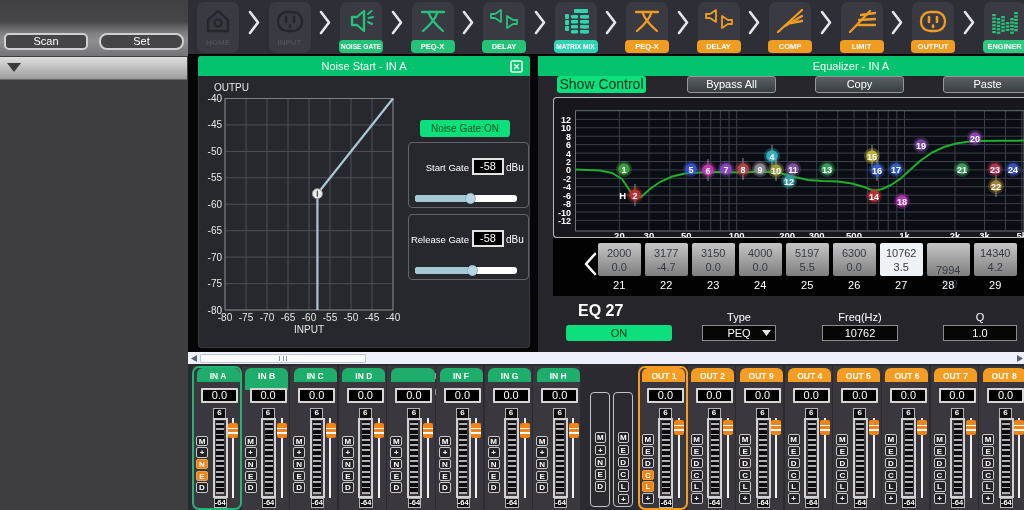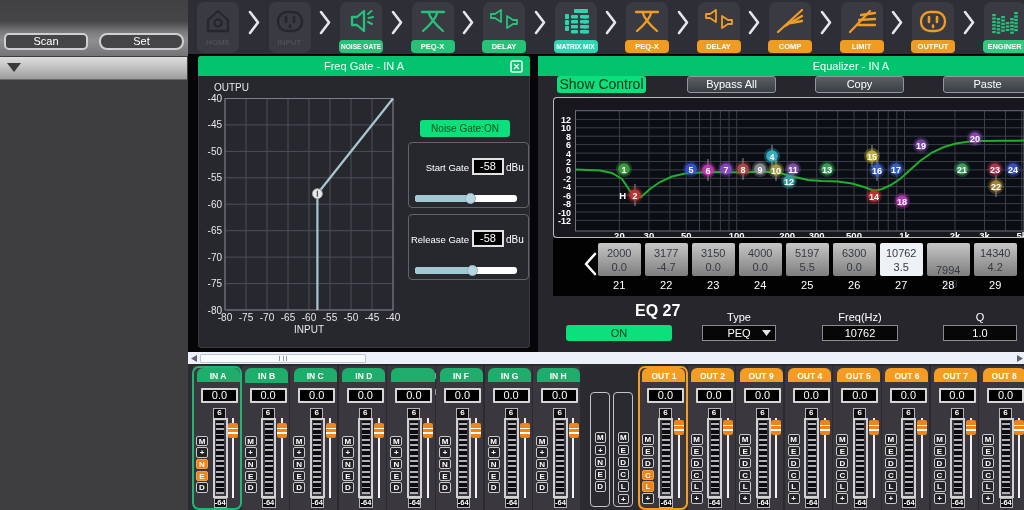--- a/index.html
+++ b/index.html
@@ -156,21 +156,21 @@
     <svg class="ab" style="left:819.75px;top:10px" width="12" height="25" viewBox="0 0 12 25">
       <path d="M2,2 L10,12.5 L2,23" stroke="#e6e6eb" stroke-width="2.6" fill="none" stroke-linecap="round" stroke-linejoin="round"></path>
     </svg>
     <svg class="ab" style="left:891.25px;top:10px" width="12" height="25" viewBox="0 0 12 25">
       <path d="M2,2 L10,12.5 L2,23" stroke="#e6e6eb" stroke-width="2.6" fill="none" stroke-linecap="round" stroke-linejoin="round"></path>
     </svg>
     <svg class="ab" style="left:962.75px;top:10px" width="12" height="25" viewBox="0 0 12 25">
       <path d="M2,2 L10,12.5 L2,23" stroke="#e6e6eb" stroke-width="2.6" fill="none" stroke-linecap="round" stroke-linejoin="round"></path>
     </svg>
     <div style="position:absolute;left:198px;top:56px;width:332px;height:292px;background:#27272e;border:1px solid #3a3a40;border-radius:3px;"></div>
-    <div style="position:absolute;left:198px;top:56px;width:332px;height:20px;background:#04c36e;border-radius:3px 3px 0 0;color:#fff;font-size:11px;text-align:center;line-height:20px;">Freq Gate - IN A</div>
+    <div style="position:absolute;left:198px;top:56px;width:332px;height:20px;background:#04c36e;border-radius:3px 3px 0 0;color:#fff;font-size:11px;text-align:center;line-height:20px;">Noise Start - IN A</div>
     <svg class="ab" style="left:510px;top:59.5px" width="13" height="13" viewBox="0 0 13 13">
       <rect x="1" y="1" width="11" height="11" rx="1.5" fill="none" stroke="#f2f2f2" stroke-width="1.6"></rect>
       <path d="M4,4 L9,9 M9,4 L4,9" stroke="#f2f2f2" stroke-width="1.4"></path>
     </svg>
     <svg class="ab" style="left:198px;top:76px" width="332" height="272" viewBox="0 0 332 272">
       <line x1="27.0" y1="22.5" x2="27.0" y2="234.0" stroke="#4d5057" stroke-width="1"></line>
       <line x1="48.0" y1="22.5" x2="48.0" y2="234.0" stroke="#4d5057" stroke-width="1"></line>
       <line x1="69.0" y1="22.5" x2="69.0" y2="234.0" stroke="#4d5057" stroke-width="1"></line>
       <line x1="90.0" y1="22.5" x2="90.0" y2="234.0" stroke="#4d5057" stroke-width="1"></line>
       <line x1="111.0" y1="22.5" x2="111.0" y2="234.0" stroke="#4d5057" stroke-width="1"></line>
@@ -392,21 +392,21 @@
     <div style="position:absolute;left:785.7px;top:243px;width:43px;height:33px;background:linear-gradient(180deg,#c6c6c6,#7e7e7e);border-radius:2px;color:#363a41;font-size:11px;text-align:center;line-height:14px;padding-top:3px;">5197<br>5.5</div>
     <div style="position:absolute;left:785.7px;top:279px;width:43px;height:13px;color:#fff;font-size:11px;text-align:center;">25</div>
     <div style="position:absolute;left:832.7px;top:243px;width:43px;height:33px;background:linear-gradient(180deg,#c6c6c6,#7e7e7e);border-radius:2px;color:#363a41;font-size:11px;text-align:center;line-height:14px;padding-top:3px;">6300<br>0.0</div>
     <div style="position:absolute;left:832.7px;top:279px;width:43px;height:13px;color:#fff;font-size:11px;text-align:center;">26</div>
     <div style="position:absolute;left:879.7px;top:243px;width:43px;height:33px;background:#eef2f7;border-radius:2px;color:#363a41;font-size:11px;text-align:center;line-height:14px;padding-top:3px;">10762<br>3.5</div>
     <div style="position:absolute;left:879.7px;top:279px;width:43px;height:13px;color:#fff;font-size:11px;text-align:center;">27</div>
     <div style="position:absolute;left:926.7px;top:243px;width:43px;height:33px;background:linear-gradient(180deg,#c6c6c6,#7e7e7e);border-radius:2px;color:#363a41;font-size:11px;text-align:center;line-height:14px;padding-top:20px;">7994<br>-5.9</div>
     <div style="position:absolute;left:926.7px;top:279px;width:43px;height:13px;color:#fff;font-size:11px;text-align:center;">28</div>
     <div style="position:absolute;left:973.7px;top:243px;width:43px;height:33px;background:linear-gradient(180deg,#c6c6c6,#7e7e7e);border-radius:2px;color:#363a41;font-size:11px;text-align:center;line-height:14px;padding-top:3px;">14340<br>4.2</div>
     <div style="position:absolute;left:973.7px;top:279px;width:43px;height:13px;color:#fff;font-size:11px;text-align:center;">29</div>
-    <div style="position:absolute;left:635px;top:302px;width:80px;height:18px;color:#fff;font-size:16px;font-weight:bold;">EQ 27</div>
+    <div style="position:absolute;left:578px;top:302px;width:80px;height:18px;color:#fff;font-size:16px;font-weight:bold;">EQ 27</div>
     <div style="position:absolute;left:566px;top:325px;width:106px;height:16px;background:#0be07c;border-radius:3px;color:#06351d;font-size:11px;text-align:center;line-height:16px;">ON</div>
     <div style="position:absolute;left:702px;top:311px;width:74px;height:12px;color:#fff;font-size:11px;text-align:center;">Type</div>
     <div style="position:absolute;left:702px;top:325px;width:74px;height:16px;background:#060607;border:1px solid #8b8b90;color:#fff;font-size:11px;text-align:center;line-height:14px;">PEQ</div>
     <svg class="ab" style="left:762px;top:330px" width="9" height="7">
       <polygon points="0,0 9,0 4.5,6" fill="#e8e8e8"></polygon>
     </svg>
     <div style="position:absolute;left:822px;top:311px;width:76px;height:12px;color:#fff;font-size:11px;text-align:center;">Freq(Hz)</div>
     <div style="position:absolute;left:822px;top:325px;width:76px;height:16px;background:#060607;border:1px solid #8b8b90;color:#fff;font-size:11px;text-align:center;line-height:14px;">10762</div>
     <div style="position:absolute;left:943px;top:311px;width:74px;height:12px;color:#fff;font-size:11px;text-align:center;">Q</div>
     <div style="position:absolute;left:943px;top:325px;width:74px;height:16px;background:#060607;border:1px solid #8b8b90;color:#fff;font-size:11px;text-align:center;line-height:14px;">1.0</div>
@@ -430,21 +430,21 @@
     <div style="position:absolute;left:212.5px;top:417.5px;width:15px;height:80px;background:#0c0c0e;border:2px solid #d2d2d2;background-image:repeating-linear-gradient(180deg,transparent 0px,transparent 3.4px,#aeaeb4 3.4px,#aeaeb4 5.3px);background-clip:content-box;padding:1.5px 1.5px;"></div>
     <div style="position:absolute;left:213.5px;top:498px;width:13.5px;height:10px;background:#0e0e10;border:1px solid #b4b4b4;color:#fff;font-size:7.5px;font-weight:bold;text-align:center;line-height:8px;">-64</div>
     <div style="position:absolute;left:232.2px;top:418px;width:2px;height:79.5px;background:#f2f2f2;"></div>
     <div style="position:absolute;left:228.3px;top:423px;width:10px;height:14.5px;background:linear-gradient(180deg,#ef8418 0%,#ef8418 30%,#fff 30%,#fff 38%,#ef8418 38%,#ef8418 62%,#fff 62%,#fff 70%,#ef8418 70%,#ef8418 100%);border-radius:2px;"></div>
     <div style="position:absolute;left:196.0px;top:435.5px;width:12px;height:10.5px;background:#222227;border:1px solid #c9c9c9;border-radius:2px;color:#fff;font-size:8px;font-weight:bold;text-align:center;line-height:9px;">M</div>
     <div style="position:absolute;left:196.0px;top:447.2px;width:12px;height:10.5px;background:#222227;border:1px solid #c9c9c9;border-radius:2px;color:#fff;font-size:8px;font-weight:bold;text-align:center;line-height:9px;">+</div>
     <div style="position:absolute;left:196.0px;top:458.9px;width:12px;height:10.5px;background:#ef8218;border:1px solid #f2a444;border-radius:2px;color:#fff;font-size:8px;font-weight:bold;text-align:center;line-height:9px;">N</div>
     <div style="position:absolute;left:196.0px;top:470.6px;width:12px;height:10.5px;background:#ef8218;border:1px solid #f2a444;border-radius:2px;color:#fff;font-size:8px;font-weight:bold;text-align:center;line-height:9px;">E</div>
     <div style="position:absolute;left:196.0px;top:482.3px;width:12px;height:10.5px;background:#222227;border:1px solid #c9c9c9;border-radius:2px;color:#fff;font-size:8px;font-weight:bold;text-align:center;line-height:9px;">D</div>
     <div style="position:absolute;left:241.6px;top:366px;width:47.3px;height:144px;background:#3a383e;"></div>
-    <div style="position:absolute;left:245.1px;top:367.5px;width:43px;height:15px;background:#1fad6c;border-radius:6px 6px 0 0;color:#fff;font-size:8.5px;font-weight:bold;text-align:center;line-height:16px;">IN B</div>
+    <div style="position:absolute;left:245.1px;top:367.5px;width:43px;height:22px;background:#1fad6c;border-radius:6px 6px 0 0;color:#fff;font-size:8.5px;font-weight:bold;text-align:center;line-height:16px;">IN B</div>
     <div style="position:absolute;left:249.6px;top:388px;width:37px;height:15px;background:#000;border:2px solid #d6d6d6;color:#fff;font-size:11px;text-align:center;line-height:11px;border-radius:1px;">0.0</div>
     <div style="position:absolute;left:261.6px;top:408px;width:13px;height:10.5px;background:#0e0e10;border:1px solid #b4b4b4;color:#fff;font-size:8px;font-weight:bold;text-align:center;line-height:8.5px;">6</div>
     <div style="position:absolute;left:261.1px;top:417.5px;width:15px;height:80px;background:#0c0c0e;border:2px solid #d2d2d2;background-image:repeating-linear-gradient(180deg,transparent 0px,transparent 3.4px,#aeaeb4 3.4px,#aeaeb4 5.3px);background-clip:content-box;padding:1.5px 1.5px;"></div>
     <div style="position:absolute;left:262.1px;top:498px;width:13.5px;height:10px;background:#0e0e10;border:1px solid #b4b4b4;color:#fff;font-size:7.5px;font-weight:bold;text-align:center;line-height:8px;">-64</div>
     <div style="position:absolute;left:280.8px;top:418px;width:2px;height:79.5px;background:#f2f2f2;"></div>
     <div style="position:absolute;left:276.9px;top:423px;width:10px;height:14.5px;background:linear-gradient(180deg,#ef8418 0%,#ef8418 30%,#fff 30%,#fff 38%,#ef8418 38%,#ef8418 62%,#fff 62%,#fff 70%,#ef8418 70%,#ef8418 100%);border-radius:2px;"></div>
     <div style="position:absolute;left:244.6px;top:435.5px;width:12px;height:10.5px;background:#222227;border:1px solid #c9c9c9;border-radius:2px;color:#fff;font-size:8px;font-weight:bold;text-align:center;line-height:9px;">M</div>
     <div style="position:absolute;left:244.6px;top:447.2px;width:12px;height:10.5px;background:#222227;border:1px solid #c9c9c9;border-radius:2px;color:#fff;font-size:8px;font-weight:bold;text-align:center;line-height:9px;">+</div>
     <div style="position:absolute;left:244.6px;top:458.9px;width:12px;height:10.5px;background:#222227;border:1px solid #c9c9c9;border-radius:2px;color:#fff;font-size:8px;font-weight:bold;text-align:center;line-height:9px;">N</div>
     <div style="position:absolute;left:244.6px;top:470.6px;width:12px;height:10.5px;background:#222227;border:1px solid #c9c9c9;border-radius:2px;color:#fff;font-size:8px;font-weight:bold;text-align:center;line-height:9px;">E</div>

